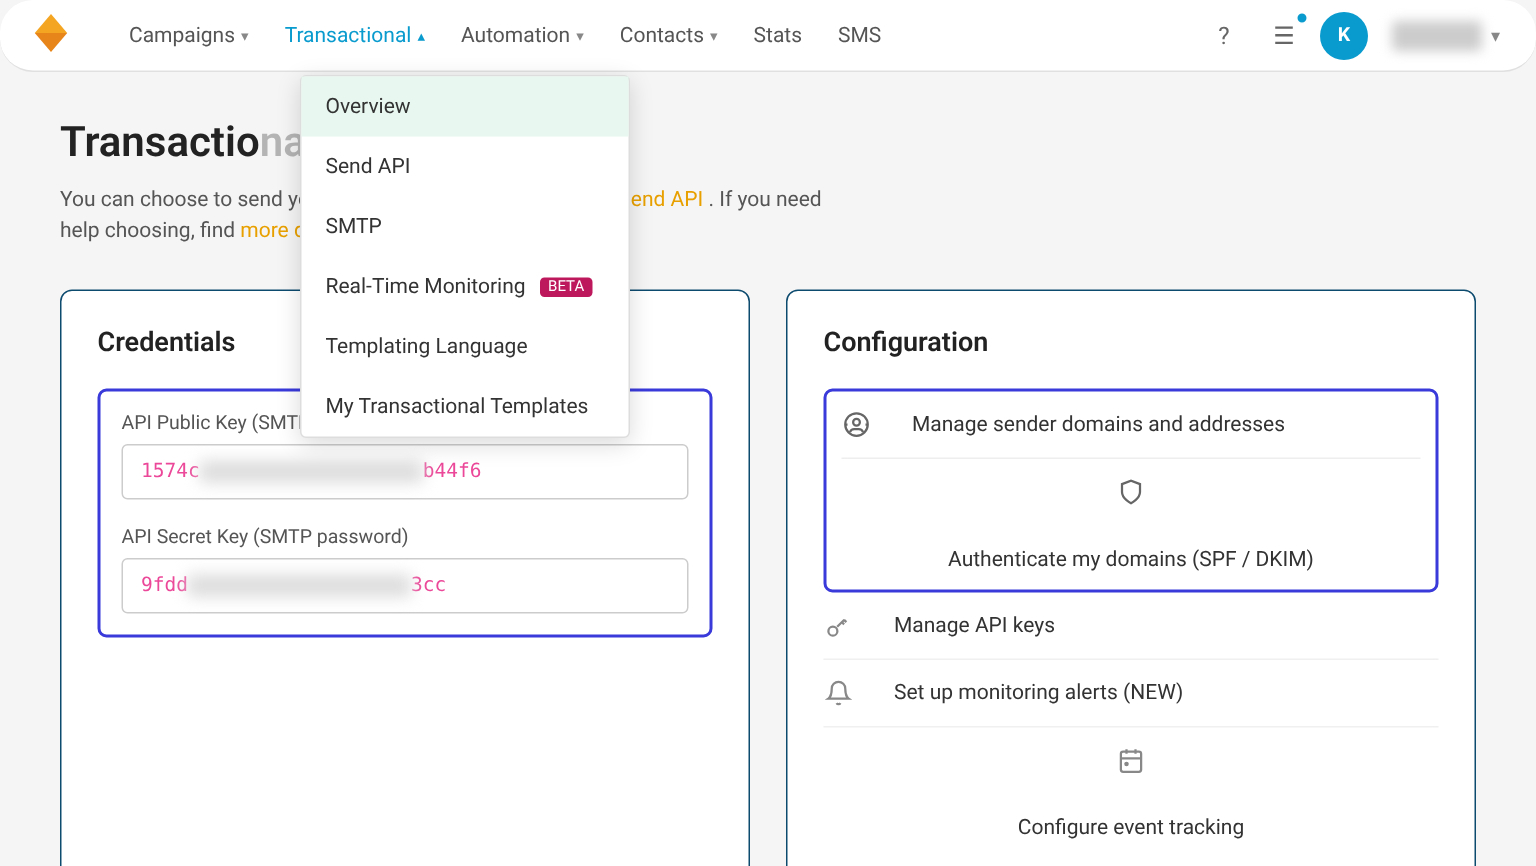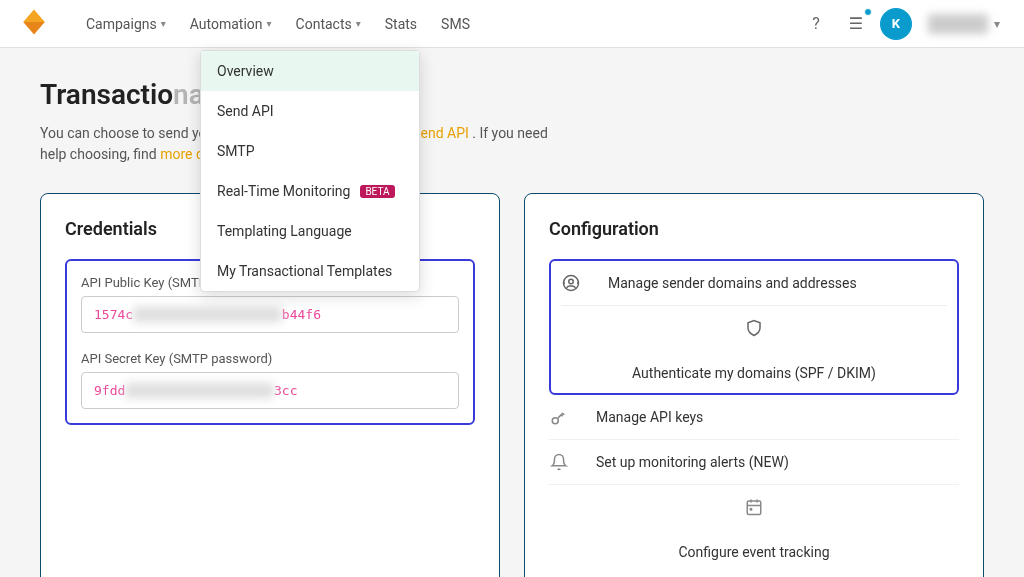--- a/index.html
+++ b/index.html
@@ -8,20 +8,21 @@
     
     .navbar {
       background: #fff;
       border-bottom: 1px solid #e0e0e0;
       height: 48px;
       display: flex;
       align-items: center;
       padding: 0 16px;
       position: relative;
       z-index: 100;
+      border-radius: 22px;
     }
     .navbar-logo {
       margin-right: 24px;
     }
     .logo-shape {
       width: 36px;
       height: 36px;
     }
     .nav-items {
       display: flex;
@@ -235,20 +236,24 @@
     <svg class="logo-shape" viewBox="0 0 40 40" xmlns="http://www.w3.org/2000/svg">
       <polygon points="8,20 20,6 32,20" fill="#f4a623"></polygon>
       <polygon points="8,20 20,34 32,20" fill="#e8851a"></polygon>
     </svg>
   </div>
 
   <div class="nav-items">
     <div class="nav-item">
       <span>Campaigns</span>
       <span class="chevron">▾</span>
+    </div>
+    <div class="nav-item active">
+      <span>Transactional</span>
+      <span class="chevron">▴</span>
     </div>
     <div class="nav-item">
       <span>Automation</span>
       <span class="chevron">▾</span>
     </div>
     <div class="nav-item">
       <span>Contacts</span>
       <span class="chevron">▾</span>
     </div>
     <div class="nav-item">

